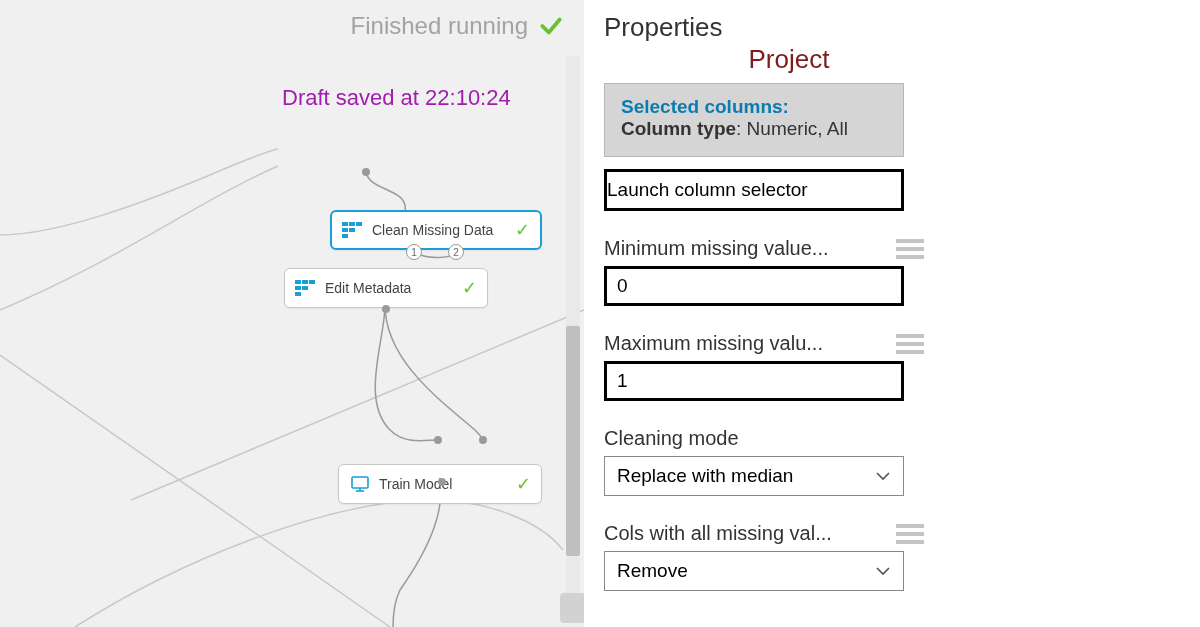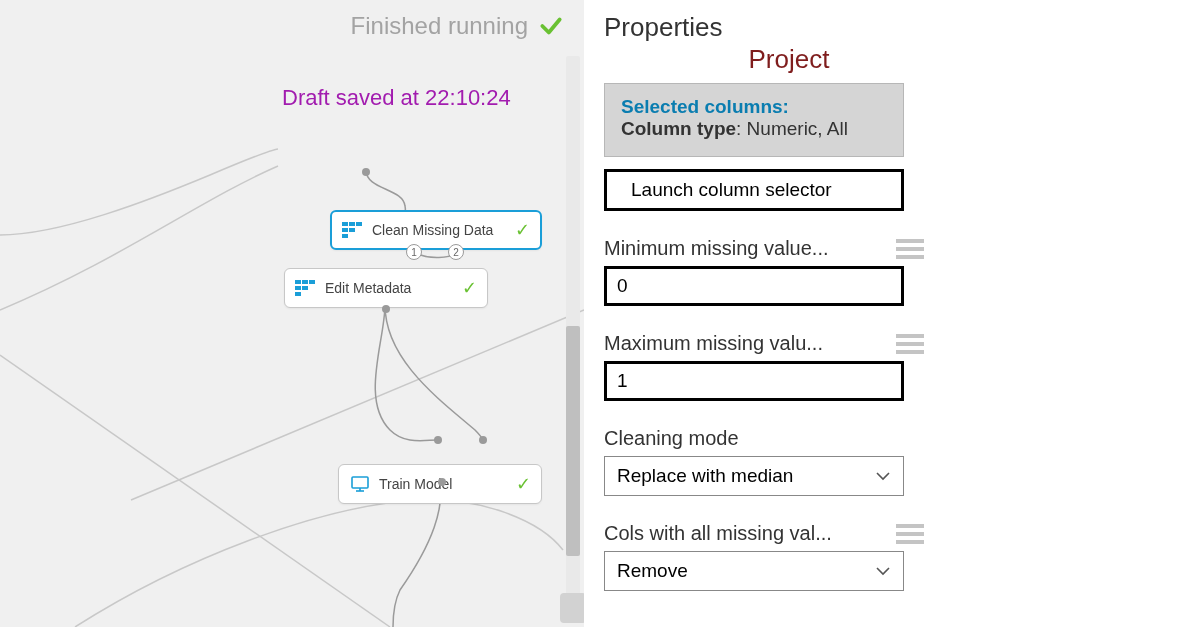--- a/index.html
+++ b/index.html
@@ -18,21 +18,21 @@
   .port { position: absolute; width: 16px; height: 16px; border-radius: 50%; background: #fff; border: 1px solid #9a9a9a; font-size: 10px; display: flex; align-items: center; justify-content: center; color: #666; }
   svg.bg-edges { position: absolute; top: 0; left: 0; width: 584px; height: 627px; pointer-events: none; }
   .scrollbar { position: absolute; right: 4px; top: 56px; width: 14px; bottom: 8px; background: #e9e9e9; border-radius: 2px; }
   .scroll-thumb { position: absolute; left: 0; width: 14px; background: #bfbfbf; border-radius: 2px; }
   
   .tabs { display: flex; gap: 26px; font-size: 26px; padding: 12px 0 8px 0; color: #333; }
   .tab { cursor: pointer; }
   .tab.inactive { color: #7f1d1d; margin-top: 32px; }
   .sel-cols-box { background: #d5d5d5; border: 1px solid #b7b7b7; padding: 12px 16px 16px 16px; width: 300px; font-size: 19px; color: #333; }
   .sel-cols-title { color: #0a7db0; font-weight: 700; }
-  .launch-btn { display: block; width: 300px; height: 42px; border: 3px solid #000; background: #fff; font-size: 19px; text-align: left; padding: 0 24px; margin-top: 12px; cursor: pointer; font-family: inherit; }
+  .launch-btn { display: block; width: 300px; height: 42px; border: 3px solid #000; background: #fff; font-size: 19px; text-align: left; padding: 0 0; margin-top: 12px; cursor: pointer; font-family: inherit; }
   .field-row { display: flex; align-items: center; justify-content: space-between; width: 320px; margin-top: 26px; }
   .field-label { font-size: 20px; color: #333; white-space: nowrap; overflow: hidden; text-overflow: ellipsis; width: 260px; }
   .field-menu { width: 28px; height: 20px; display: flex; flex-direction: column; justify-content: space-between; cursor: pointer; }
   .field-menu span { display: block; height: 4px; background: #c4c4c4; }
   .text-input { width: 300px; height: 40px; border: 3px solid #000; font-size: 19px; padding: 0 10px; margin-top: 6px; font-family: inherit; }
   .select-wrap { position: relative; width: 300px; margin-top: 6px; }
   .select { width: 300px; height: 40px; border: 1px solid #888; font-size: 19px; padding: 0 12px; background: #fff; display: flex; align-items: center; justify-content: space-between; cursor: pointer; }
   .chev { width: 16px; height: 16px; }
 </style>
 </head>

